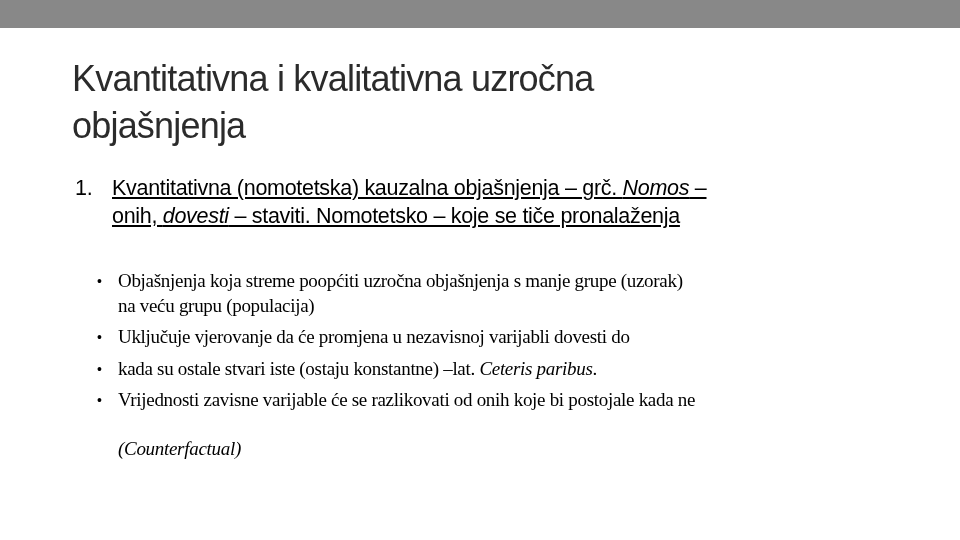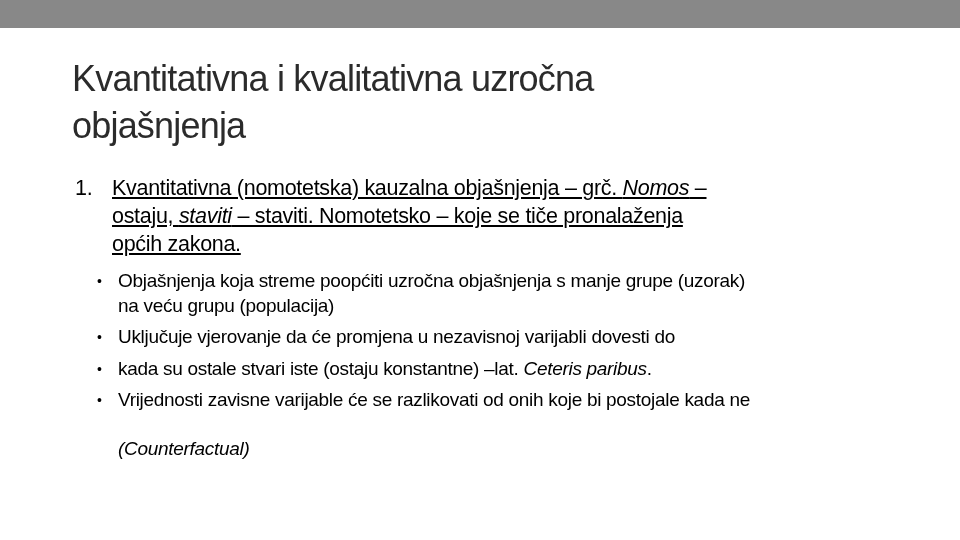--- a/index.html
+++ b/index.html
@@ -57,37 +57,38 @@
     letter-spacing: -0.3px;
     color: #000000;
   }
   .marker-col {
     flex: 0 0 21px;
     font-size: 14px;
     line-height: 24.5px;
   }
   .bullet-text {
     flex: 1 1 auto;
+    font-family: Liberation Serif, serif;
   }
   i { font-style: italic; }
 </style>
 </head>
 <body>
 
 <div class="slide">
 
   <div class="title">
     <div>Kvantitativna i kvalitativna uzročna</div>
     <div>objašnjenja</div>
   </div>
 
   <div class="numbered">
     <div class="num-item">
       <span class="num-col">1.</span>
-      <span class="num-text"><span>Kvantitativna (nomotetska) kauzalna objašnjenja – grč. </span><i>Nomos</i><span> –</span><br><span>ostaju, </span><i>staviti</i><span> – staviti. Nomotetsko – koje se tiče pronalaženja</span><br><span>općih zakona.</span></span>
+      <span class="num-text"><span>Kvantitativna (nomotetska) kauzalna objašnjenja – grč. </span><i>Nomos</i><span> –</span><br><span>onih, </span><i>dovesti</i><span> – staviti. Nomotetsko – koje se tiče pronalaženja</span><br></span>
     </div>
   </div>
 
   <div class="bullets">
     <div class="bullet">
       <span class="marker-col">•</span>
       <span class="bullet-text"><span>Objašnjenja koja streme poopćiti uzročna objašnjenja s manje grupe (uzorak)</span><br><span>na veću grupu (populacija)</span></span>
     </div>
     <div class="bullet">
       <span class="marker-col">•</span>

